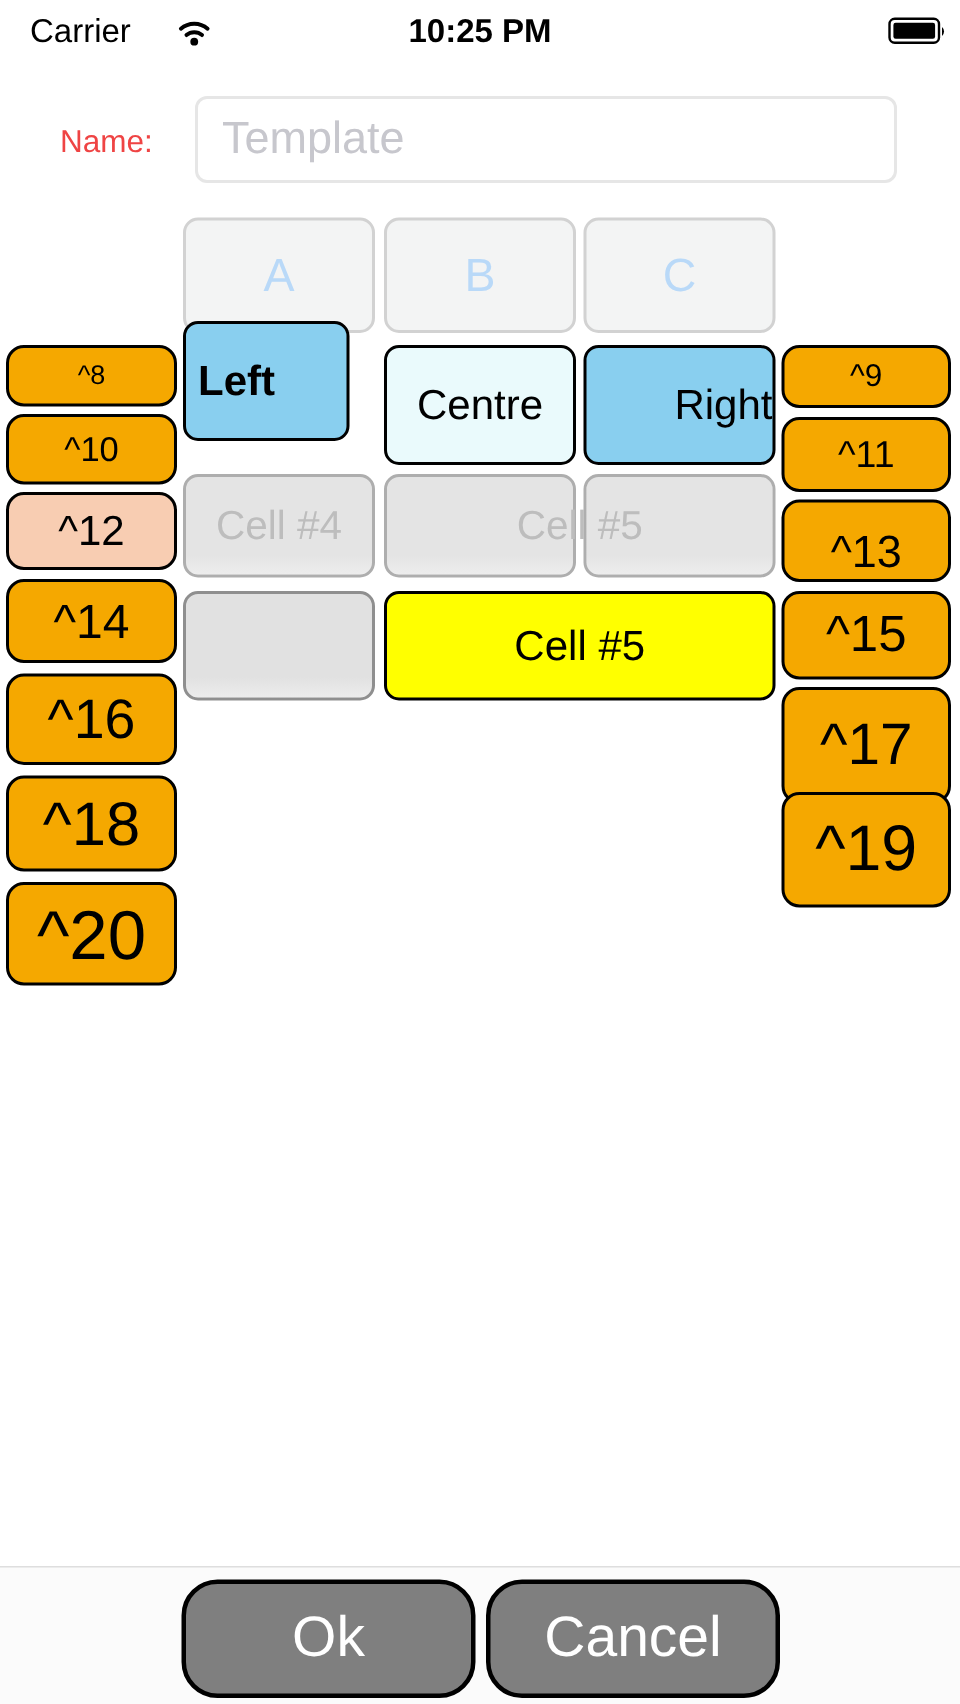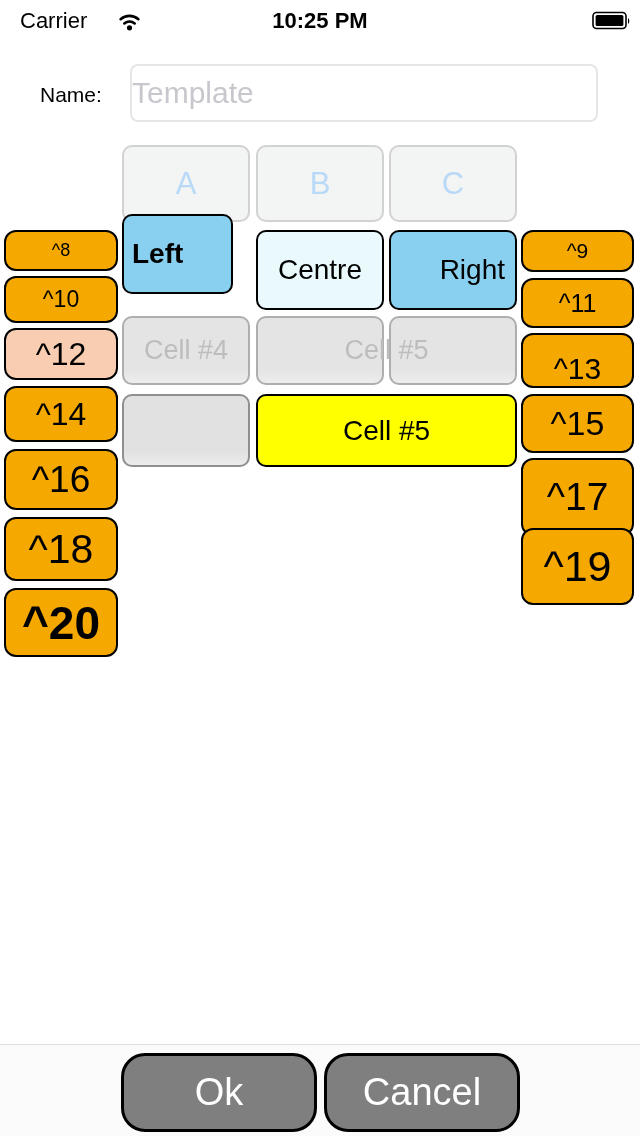--- a/index.html
+++ b/index.html
@@ -6,37 +6,37 @@
     font-family:"Liberation Sans", sans-serif; background:#fff;}
   #screen{position:relative;width:640px;height:1136px;background:#ffffff;}
   .abs{position:absolute;box-sizing:border-box;}
   .flexc{display:flex;align-items:center;justify-content:center;}
 
   
   .sb-text{font-size:22px;color:#000;}
   .sb-time{font-weight:600;}
 
   
-  .name-label{font-size:21px;color:#000000;}
+  .name-label{font-size:21px;color:#ef4444;}
   .name-input{width:468px;height:58px;border:2px solid #e6e6e6;border-radius:8px;
-    font-size:30px;color:#333;padding:0 0 0 0;outline:none;
+    font-size:30px;color:#333;padding:0 0 0 16px;outline:none;
     font-family:"Liberation Sans",sans-serif;background:#fff;}
   .name-input::placeholder{color:#c7c7cd;}
 
   
   .cell{border-radius:10px;}
   .hdr{background:#f3f4f4;border:2px solid #d2d2d2;color:#b9d9f8;font-size:31px;}
   .blue{background:#89cfef;border:2.5px solid #000;color:#000;font-size:28px;}
   .palecyan{background:#eafafc;border:2.5px solid #000;color:#000;font-size:28px;}
   .ghost{background:linear-gradient(#e4e4e4,#e4e4e4 80%,#ededed);
     border:2px solid #aeaeae;color:#bdbdbd;font-size:27px;}
   .gray4{background:linear-gradient(#e1e1e1,#e1e1e1 80%,#ececec);border:2px solid #8f8f8f;}
   .yellow{background:#ffff00;border:2.5px solid #000;color:#000;font-size:28px;}
   .align-left{justify-content:flex-start;padding-left:8px;}
-  .align-right{justify-content:flex-end;padding-right:10px;}
+  .align-right{justify-content:flex-end;padding-right:0;}
 
   
   .fbtn{background:#f5a800;border:2.5px solid #000;border-radius:12px;color:#000;}
   .fbtn.peach{background:#f8cdb2;}
 
   
   .divider{width:640px;height:1px;background:#dedede;}
   .footer-bg{background:#fbfbfb;}
   .footer-btn{background:#7f7f7f;border:3px solid #000;border-radius:24px;
     color:#fff;font-size:38px;}
@@ -97,33 +97,33 @@
   <div class="abs flexc cell yellow" style="left:256px;top:394px;width:261px;height:73px;">
     <span>Cell #5</span>
   </div>
 
   <div class="abs flexc fbtn" style="left:4px;top:230px;width:114px;height:41px;font-size:18px;">
     <span>^8</span>
   </div>
   <div class="abs flexc fbtn" style="left:4px;top:276px;width:114px;height:47px;font-size:23px;">
     <span>^10</span>
   </div>
-  <div class="abs flexc fbtn peach" style="left:4px;top:328px;width:114px;height:52px;font-size:32px;">
+  <div class="abs flexc fbtn peach" style="left:4px;top:328px;width:114px;height:52px;font-size:28px;">
     <span>^12</span>
   </div>
   <div class="abs flexc fbtn" style="left:4px;top:386px;width:114px;height:56px;font-size:32px;">
     <span>^14</span>
   </div>
   <div class="abs flexc fbtn" style="left:4px;top:449px;width:114px;height:61px;font-size:37px;">
     <span>^16</span>
   </div>
   <div class="abs flexc fbtn" style="left:4px;top:517px;width:114px;height:64px;font-size:41px;">
     <span>^18</span>
   </div>
-  <div class="abs flexc fbtn" style="left:4px;top:588px;width:114px;height:69px;font-size:46px;font-weight:bold;">
+  <div class="abs flexc fbtn" style="left:4px;top:588px;width:114px;height:69px;font-size:46px;">
     <span>^20</span>
   </div>
 
   <div class="abs flexc fbtn" style="left:521px;top:230px;width:113px;height:42px;font-size:21px;">
     <span>^9</span>
   </div>
   <div class="abs flexc fbtn" style="left:521px;top:278px;width:113px;height:50px;font-size:25px;">
     <span>^11</span>
   </div>
   <div class="abs flexc fbtn" style="left:521px;top:333px;width:113px;height:55px;font-size:30px;align-items:flex-end;">

